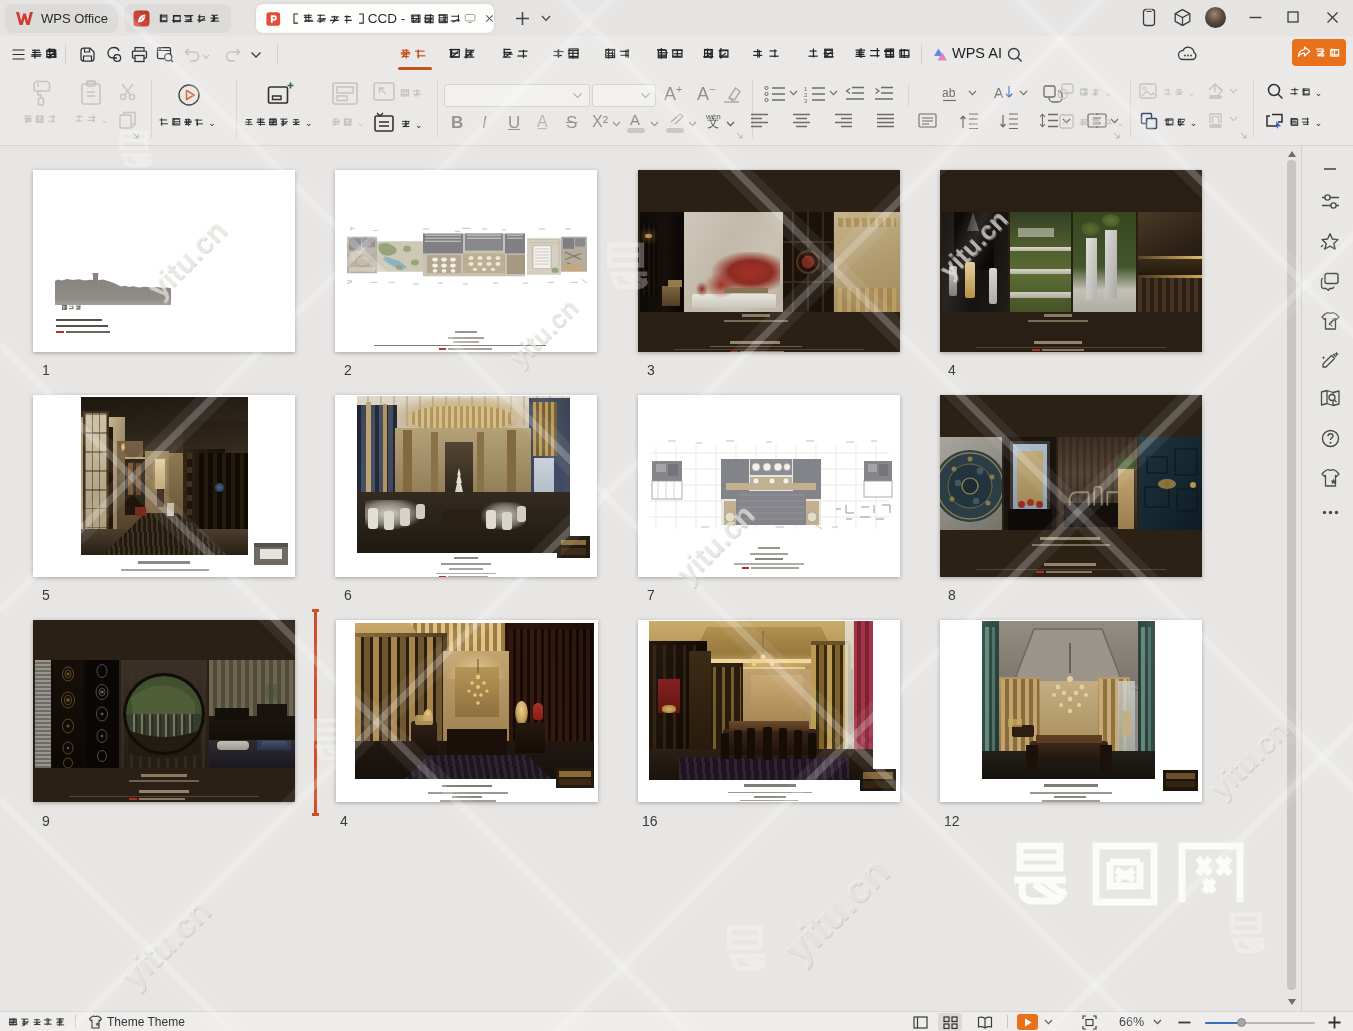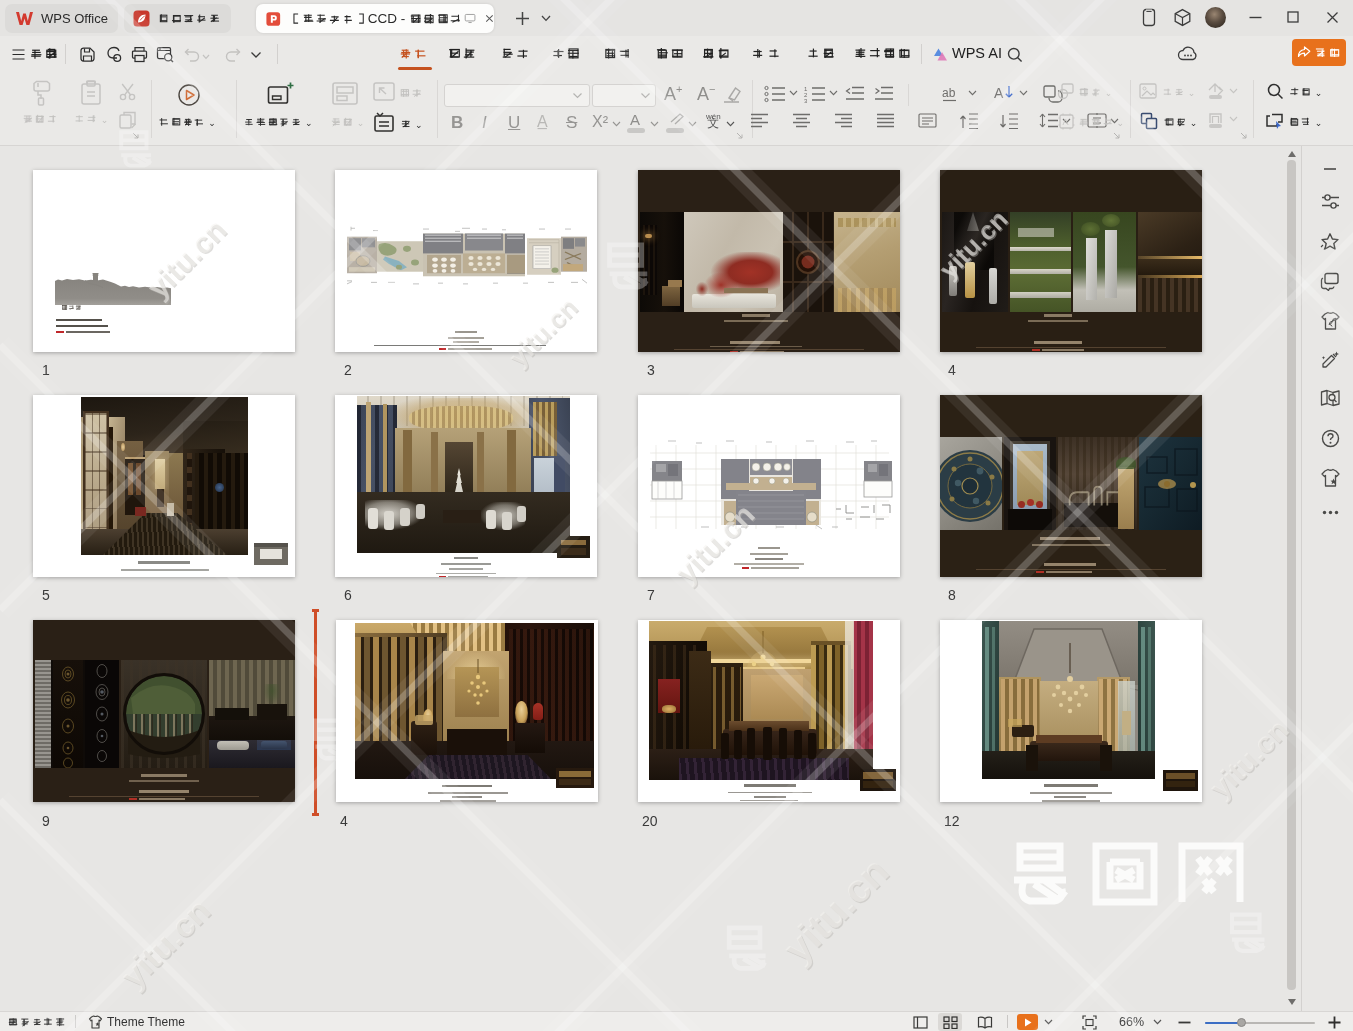--- a/index.html
+++ b/index.html
@@ -1566,21 +1566,21 @@
     <div class="cap" style="left:222px;top:149px;width:36px;height:22px;background:#1d140c;">
       <div class="cap" style="left:3px;top:3px;width:30px;height:7px;background:#7a5c30;"></div>
       <div class="cap" style="left:3px;top:12px;width:30px;height:7px;background:#33230f;"></div>
     </div>
     <div class="cap" style="left:106px;top:164px;width:52px;height:2.5px;background:#7d7a74;"></div>
     <div class="cap" style="left:90px;top:171.5px;width:84px;height:1.5px;background:#9a9792;"></div>
     <div class="cap" style="left:116px;top:175.5px;width:32px;height:2px;background:#8d8a85;"></div>
     <div class="cap" style="left:102px;top:179.5px;width:58px;height:1.5px;background:#a3a09b;"></div>
 
   </div>
-  <div class="slabel" style="left:642px;top:667px;">20</div>
+  <div class="slabel" style="left:642px;top:667px;">16</div>
 
   <div class="slide" style="left:940px;top:474px;">
     <div class="cap" style="left:42px;top:1px;width:173px;height:158px;background:#8e8880;overflow:hidden;">
       <div class="cap" style="left:0;top:0;width:173px;height:64px;background:linear-gradient(#938d84,#7b756c);"></div>
       <svg class="abs" style="left:0;top:0;" width="173" height="70" viewBox="0 0 173 70">
           <path d="M30 66 L52 8 H120 L142 66 Z" fill="#9a948a"></path>
           <path d="M30 66 L52 8 H120 L142 66" fill="none" stroke="#6e6860" stroke-width="1.5"></path>
           <path d="M12 70 L30 66 M142 66 L160 70" stroke="#6e6860" stroke-width="1.2"></path>
         </svg>
       <div class="cap" style="left:0;top:0;width:17px;height:158px;background:linear-gradient(95deg,#3d5650 0%,#2f4641 50%,#223430 100%);"></div>

